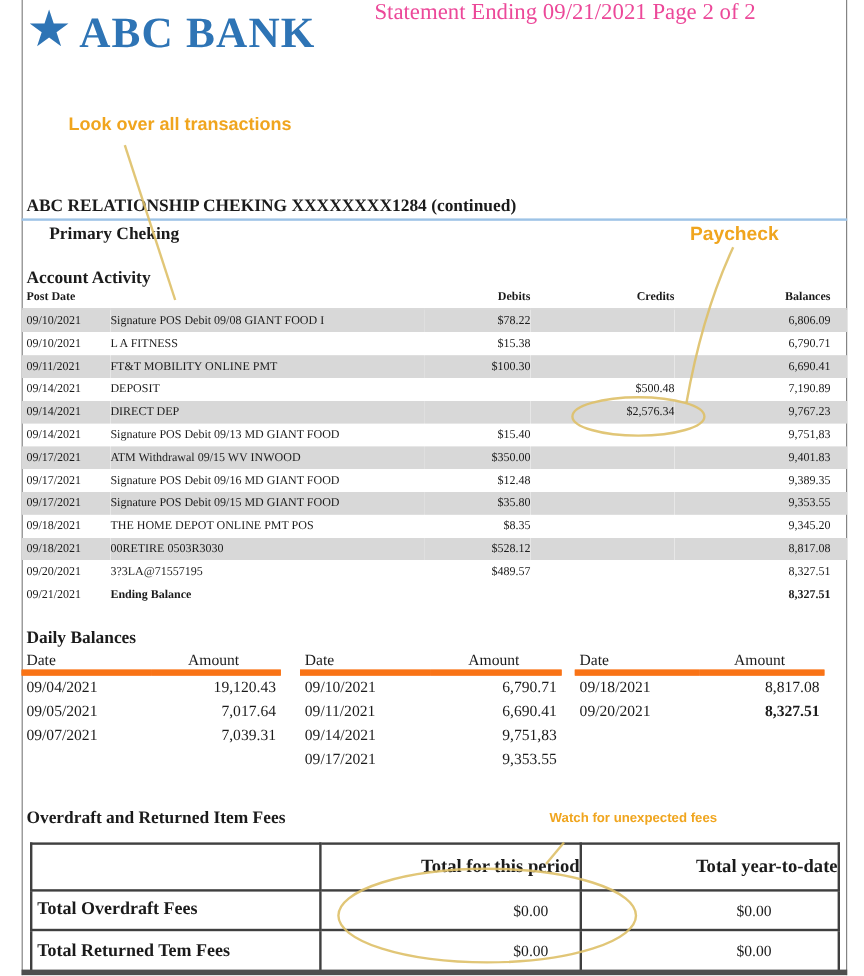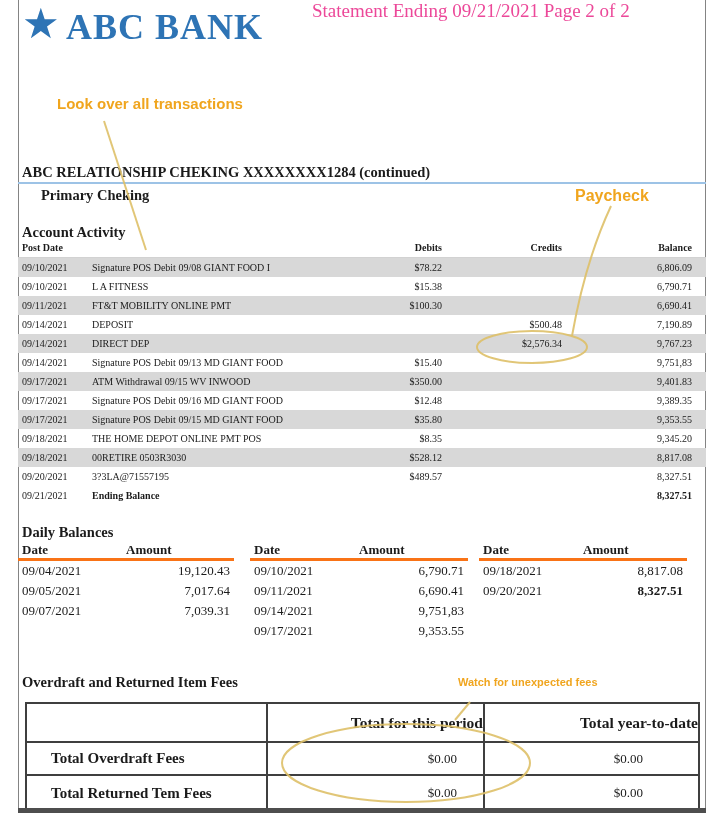--- a/index.html
+++ b/index.html
@@ -48,33 +48,33 @@
   .aa-table thead th{font-weight:bold;text-align:left;height:18px;line-height:18px;border-bottom:1px solid #d2d2d2;}
   .aa-table tbody td{height:19px;line-height:19px;}
   .aa-table .c-date{padding-left:4px;}
   .aa-table .c-num{text-align:right;}
   .aa-table .c-bal{text-align:right;padding-right:14px;}
   .aa-table tr.shaded{background:var(--row-gray);}
   .bold{font-weight:bold;}
 
   
   .db-table{position:absolute;top:541px;font-size:13px;table-layout:fixed;}
-  .db-table th{font-weight:bold;text-align:left;height:17px;line-height:17px;padding:0 0 0 4px;border-bottom:3px solid #f97316;}
-  .db-table th.amt{text-align:left;padding:0 4px 0 0;margin-top:32px;}
+  .db-table th{font-weight:normal;text-align:left;height:17px;line-height:17px;padding:0 0 0 4px;border-bottom:5px solid #f97316;}
+  .db-table th.amt{text-align:center;padding:0 4px 0 0;margin-top:32px;}
   .db-table td{height:20px;line-height:20px;padding:0 0 0 4px;white-space:nowrap;}
   .db-table td.amt{text-align:right;padding:0 4px 0 0;}
   .db-1{left:18px;width:216px;}
   .db-2{left:250px;width:218px;}
   .db-3{left:479px;width:208px;}
 
   
   .fees-table{position:absolute;left:25px;top:702px;width:673px;font-size:13px;table-layout:fixed;}
   .fees-table th,.fees-table td{border:2px solid var(--border-dark);padding:0;}
   .fees-table thead th{height:37px;font-size:15.5px;font-weight:bold;text-align:right;padding-left:8px;}
-  .fees-table .fee-label{font-weight:bold;font-size:15px;padding-left:24px;}
+  .fees-table .fee-label{font-weight:bold;font-size:15px;padding-left:4px;}
   .fees-table .fee-period{text-align:right;padding-right:26px;}
   .fees-table .fee-ytd{text-align:right;padding-right:55px;}
   .fees-table tbody tr:nth-child(1) td{height:31px;}
   .fees-table tbody tr:nth-child(2) td{height:34px;}
 
   
   .annot-svg{position:absolute;left:0;top:0;width:720px;height:813px;pointer-events:none;}
   .annot-stroke{stroke:var(--annotation-yellow);stroke-width:2;fill:none;opacity:.9;}
 </style>
 </head>
@@ -104,21 +104,21 @@
         <col style="width:262px">
         <col style="width:88px">
         <col style="width:120px">
         <col style="width:144px">
       </colgroup>
     <thead>
       <tr>
         <th class="c-date" colspan="2">Post Date</th>
         <th class="c-num">Debits</th>
         <th class="c-num">Credits</th>
-        <th class="c-bal">Balance</th>
+        <th class="c-bal">Balances</th>
       </tr>
     </thead>
     <tbody id="aa-body">
         <tr class="shaded">
           <td class="c-date">09/10/2021</td>
           <td class="c-desc">Signature POS Debit 09/08 GIANT FOOD I</td>
           <td class="c-num">$78.22</td>
           <td class="c-num"></td>
           <td class="c-bal">6,806.09</td>
         </tr>

